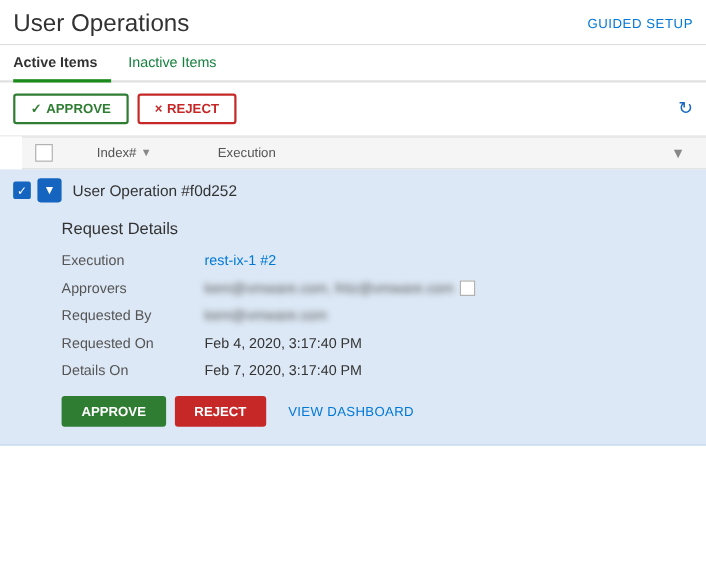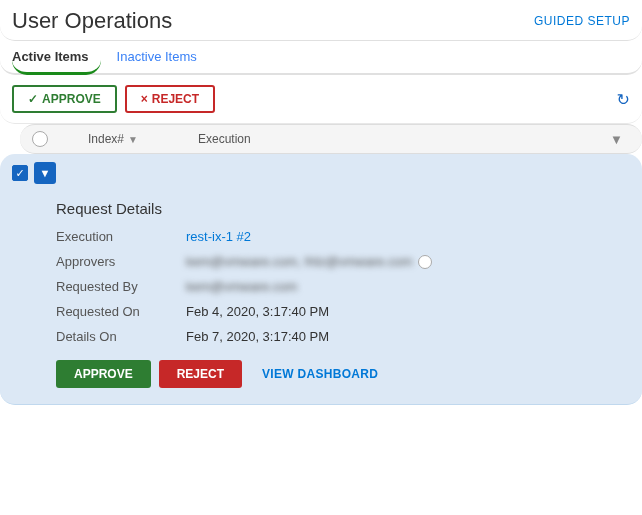--- a/index.html
+++ b/index.html
@@ -1,15 +1,15 @@
 <!DOCTYPE html>
 <html><head>
   <meta charset="utf-8">
   <style>
-    * { box-sizing: border-box; margin: 0; padding: 0; border-radius: 15px; }
+    * { box-sizing: border-box; margin: 0; padding: 0; }
     body {
       font-family: Arial, sans-serif;
       font-size: 13px;
       background: #fff;
       width: 642px;
       height: 515px;
       overflow: hidden;
       color: #333;
     }
 
@@ -41,21 +41,21 @@
       padding: 0 12px;
       border-bottom: 2px solid #e0e0e0;
       gap: 0;
     }
 
     .tab {
       padding: 8px 12px 8px 0;
       margin-right: 16px;
       font-size: 13px;
       cursor: pointer;
-      color: #3b82f6;
+      color: #15803d;
       border-bottom: 3px solid transparent;
       margin-bottom: -2px;
     }
 
     .tab.active {
       color: #333;
       font-weight: bold;
       border-bottom: 3px solid #1a8a1a;
     }
 
@@ -282,21 +282,21 @@
       cursor: pointer;
       text-transform: uppercase;
     }
 
     .btn-view-dashboard {
       padding: 7px 12px;
       background: transparent;
       color: #0078d7;
       border: none;
       font-size: 12px;
-      font-weight: bold;
+      font-weight: normal;
       cursor: pointer;
       text-transform: uppercase;
       letter-spacing: 0.3px;
     }
 
     .refresh-icon {
       color: #1565c0;
       font-size: 16px;
       cursor: pointer;
       margin-left: auto;
@@ -351,20 +351,21 @@
   <div class="col-execution">
     <span>Execution</span>
   </div>
   <div class="col-filter">▼</div>
 </div>
 
 <div class="row-container">
   <div class="row-header">
     <div class="checkbox-checked">✓</div>
     <button class="expand-btn">▼</button>
+    <span class="row-title">User Operation #f0d252</span>
   </div>
 
   <div class="detail-panel">
     <div class="detail-title">Request Details</div>
 
     <div class="detail-row">
       <span class="detail-label">Execution</span>
       <span class="detail-value link">rest-ix-1 #2</span>
     </div>
 

